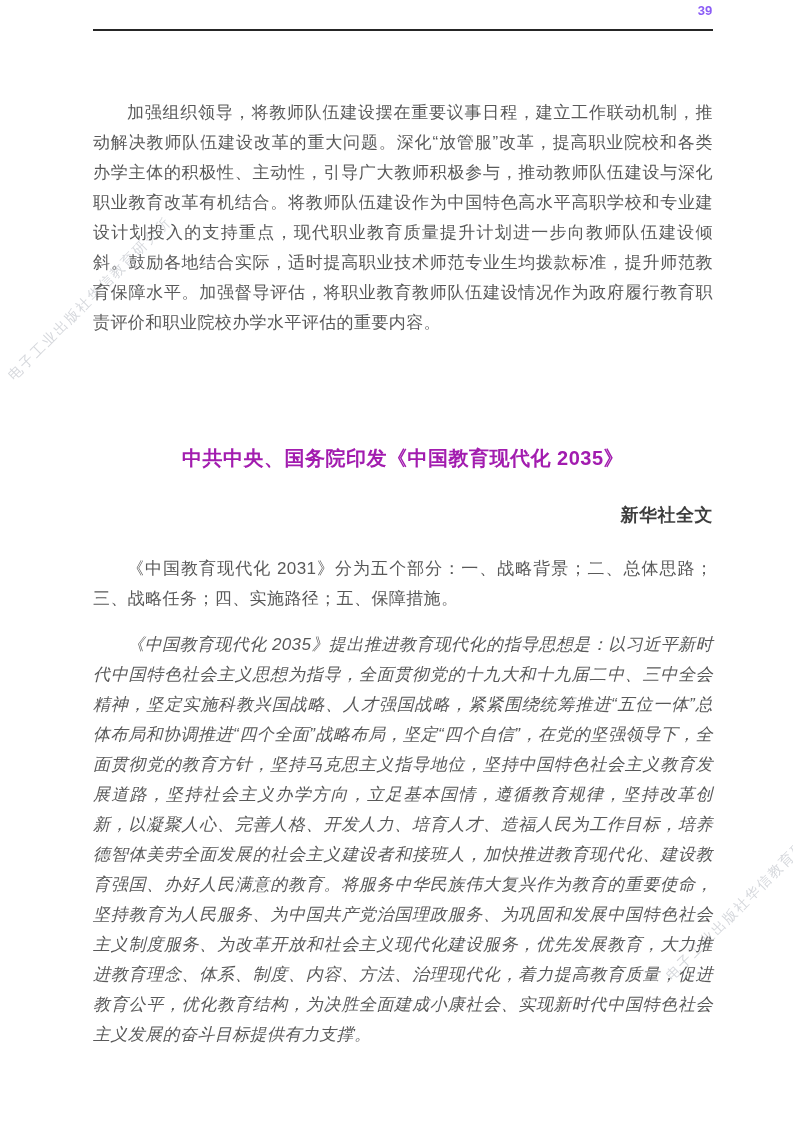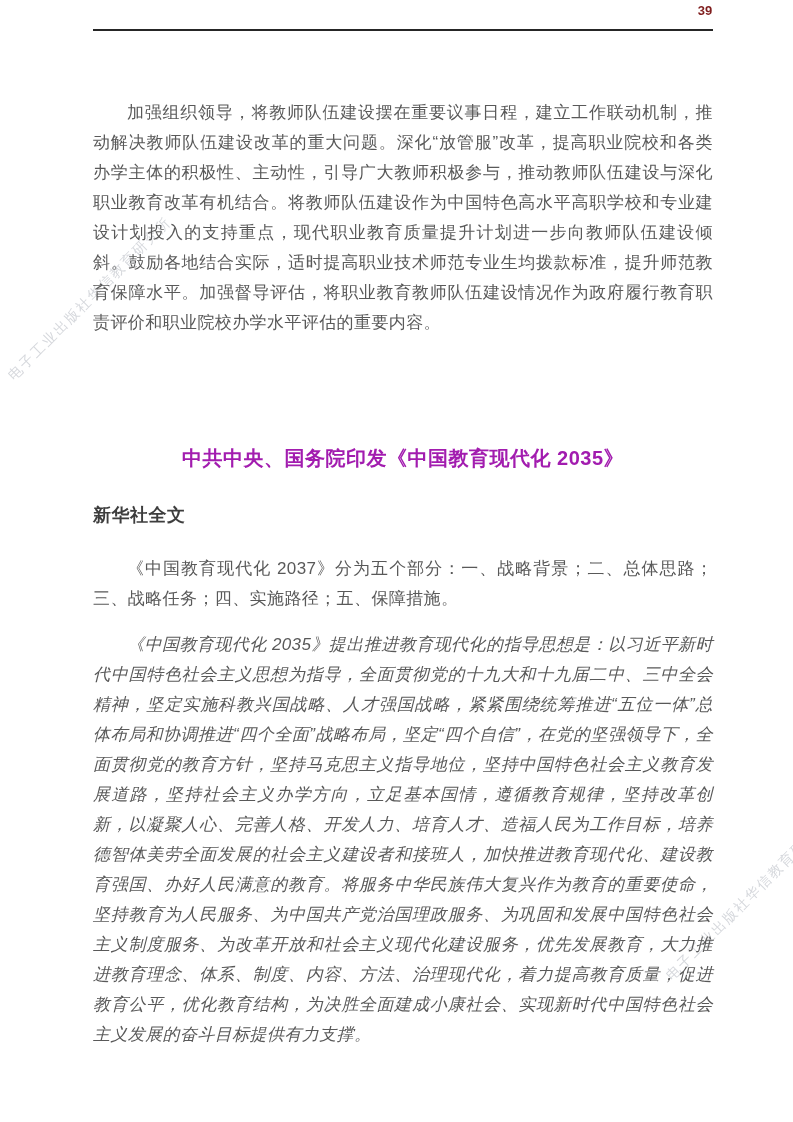--- a/index.html
+++ b/index.html
@@ -16,21 +16,21 @@
     font-family: "Liberation Sans", "DejaVu Sans", sans-serif;
   }
   .page-number {
     position: absolute;
     top: 3px;
     left: 693px;
     width: 24px;
     text-align: center;
     font-size: 13px;
     font-weight: 600;
-    color: #7f1d1d;
+    color: #8b5cf6;
   }
   .header-rule {
     position: absolute;
     top: 29px;
     left: 93px;
     width: 620px;
     height: 2px;
     background: #262626;
   }
   .content {
@@ -52,21 +52,21 @@
     margin: 106px 0 0 0;
     text-align: center;
     font-size: 20px;
     line-height: 28px;
     font-weight: bold;
     color: #a21caf;
     letter-spacing: 0.5px;
   }
   .article-subtitle {
     margin: 30px 0 0 0;
-    text-align: left;
+    text-align: right;
     font-size: 18px;
     line-height: 26px;
     font-weight: bold;
     color: #3d3d3d;
     letter-spacing: 0.5px;
   }
   .para-overview { margin-top: 26px !important; }
   .para-guiding  { margin-top: 16px !important; font-style: italic; }
   .watermark {
     position: absolute;
@@ -97,18 +97,18 @@
   <div class="header-rule"></div>
 
   <div class="content">
 
     <p>加强组织领导，将教师队伍建设摆在重要议事日程，建立工作联动机制，推动解决教师队伍建设改革的重大问题。深化“放管服”改革，提高职业院校和各类办学主体的积极性、主动性，引导广大教师积极参与，推动教师队伍建设与深化职业教育改革有机结合。将教师队伍建设作为中国特色高水平高职学校和专业建设计划投入的支持重点，现代职业教育质量提升计划进一步向教师队伍建设倾斜。鼓励各地结合实际，适时提高职业技术师范专业生均拨款标准，提升师范教育保障水平。加强督导评估，将职业教育教师队伍建设情况作为政府履行教育职责评价和职业院校办学水平评估的重要内容。</p>
 
     <h1 class="article-title">中共中央、国务院印发《中国教育现代化 2035》</h1>
 
     <h2 class="article-subtitle">新华社全文</h2>
 
-    <p class="para-overview">《中国教育现代化 2037》分为五个部分：一、战略背景；二、总体思路；三、战略任务；四、实施路径；五、保障措施。</p>
+    <p class="para-overview">《中国教育现代化 2031》分为五个部分：一、战略背景；二、总体思路；三、战略任务；四、实施路径；五、保障措施。</p>
 
     <p class="para-guiding">《中国教育现代化 2035》提出推进教育现代化的指导思想是：以习近平新时代中国特色社会主义思想为指导，全面贯彻党的十九大和十九届二中、三中全会精神，坚定实施科教兴国战略、人才强国战略，紧紧围绕统筹推进“五位一体”总体布局和协调推进“四个全面”战略布局，坚定“四个自信”，在党的坚强领导下，全面贯彻党的教育方针，坚持马克思主义指导地位，坚持中国特色社会主义教育发展道路，坚持社会主义办学方向，立足基本国情，遵循教育规律，坚持改革创新，以凝聚人心、完善人格、开发人力、培育人才、造福人民为工作目标，培养德智体美劳全面发展的社会主义建设者和接班人，加快推进教育现代化、建设教育强国、办好人民满意的教育。将服务中华民族伟大复兴作为教育的重要使命，坚持教育为人民服务、为中国共产党治国理政服务、为巩固和发展中国特色社会主义制度服务、为改革开放和社会主义现代化建设服务，优先发展教育，大力推进教育理念、体系、制度、内容、方法、治理现代化，着力提高教育质量，促进教育公平，优化教育结构，为决胜全面建成小康社会、实现新时代中国特色社会主义发展的奋斗目标提供有力支撑。</p>
 
   </div>
 </div>
 
 </body></html>

